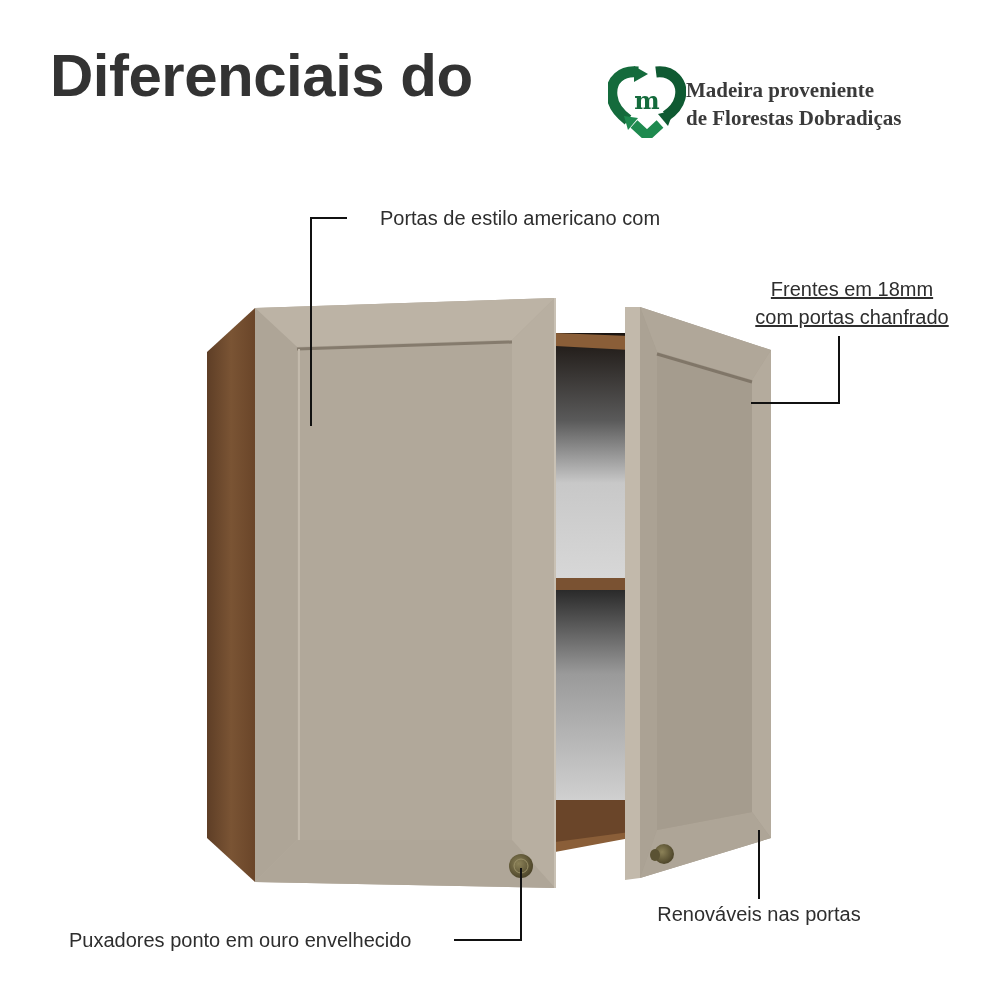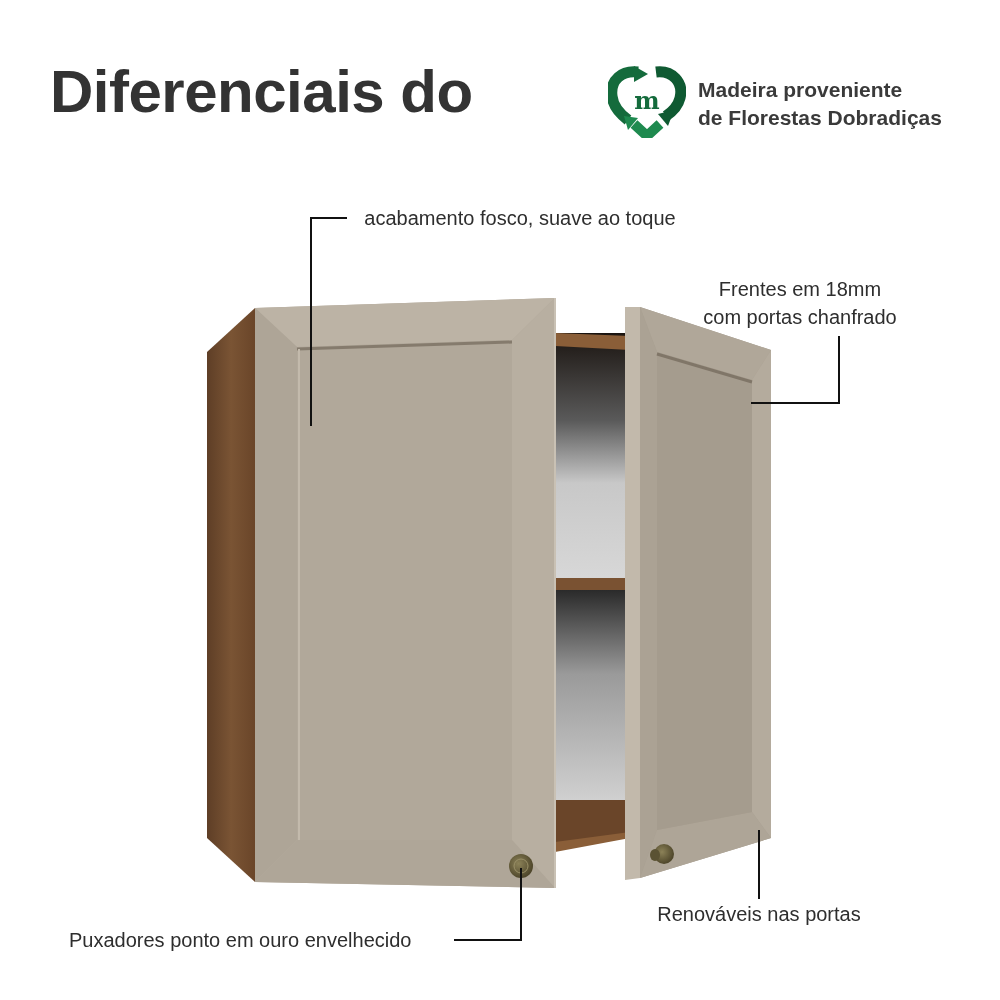--- a/index.html
+++ b/index.html
@@ -1,22 +1,22 @@
 <!DOCTYPE html>
 <html><head>
 <meta charset="utf-8">
 <style>
   html, body { margin:0; padding:0; background:#ffffff; }
   body { width:1000px; height:1000px; position:relative; overflow:hidden;
          font-family:"Liberation Sans", "DejaVu Sans", sans-serif; color:#333333; }
   .title { position:absolute; left:50px; top:40px; font-size:60px; font-weight:bold;
            line-height:72px; color:#333333; letter-spacing:-0.5px; }
-  .title div { white-space:nowrap;margin-top:16px; }
+  .title div { white-space:nowrap; }
   .badge { position:absolute; left:608px; top:66px; display:flex; align-items:center; }
-  .badge-text { margin-left:12px; font-size:21px; font-weight:bold; line-height:28px; color:#3a3a3a; }
+  .badge-text { font-size:21px; font-weight:bold; line-height:28px; color:#3a3a3a;font-family:Liberation Serif, serif; }
   .label { position:absolute; font-size:20px; line-height:28px; color:#2e2e2e; text-align:center; white-space:nowrap; }
   .line { position:absolute; background:#111111; }
   svg.cabinet { position:absolute; left:0; top:0; }
 </style>
 </head>
 <body>
 
 <div class="title">
   <div>Diferenciais do</div>
 </div>
@@ -103,24 +103,24 @@
   <polygon points="657,352 752,380 752,812 657,830" fill="#a59c8e"></polygon>
   <line x1="657" y1="354" x2="752" y2="382" stroke="#807668" stroke-width="3"></line>
 
   <circle cx="664" cy="854" r="10" fill="url(#knob)"></circle>
   <ellipse cx="655" cy="855" rx="5" ry="6" fill="#5a5233"></ellipse>
 </svg>
 
 <div class="line" style="left:311px; top:217px; width:36px; height:2px;"></div>
 <div class="line" style="left:310px; top:217px; width:2px; height:209px;"></div>
 <div class="label" style="left:340px; top:204px; width:360px;">
-  <div>acabamento fosco, suave ao toque</div>
+  <div>Portas de estilo americano com</div>
 </div>
 
-<div class="label" style="left:680px; top:275px; width:240px;">
+<div class="label" style="left:732px; top:275px; width:240px;text-decoration:underline;">
   <div>Frentes em 18mm</div>
   <div>com portas chanfrado</div>
 </div>
 <div class="line" style="left:838px; top:336px; width:2px; height:68px;"></div>
 <div class="line" style="left:751px; top:402px; width:89px; height:2px;"></div>
 
 <div class="line" style="left:520px; top:868px; width:2px; height:73px;"></div>
 <div class="line" style="left:454px; top:939px; width:68px; height:2px;"></div>
 <div class="label" style="left:69px; top:926px; text-align:left;">
   <div>Puxadores ponto em ouro envelhecido</div>

